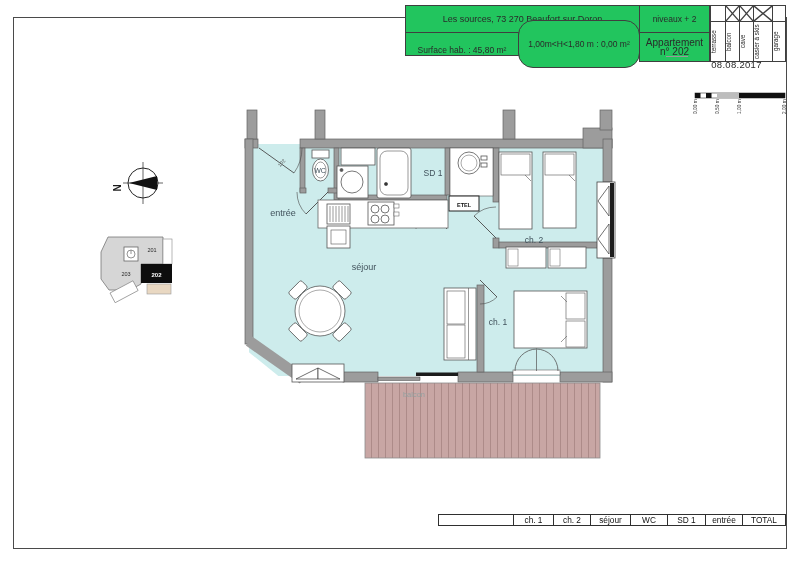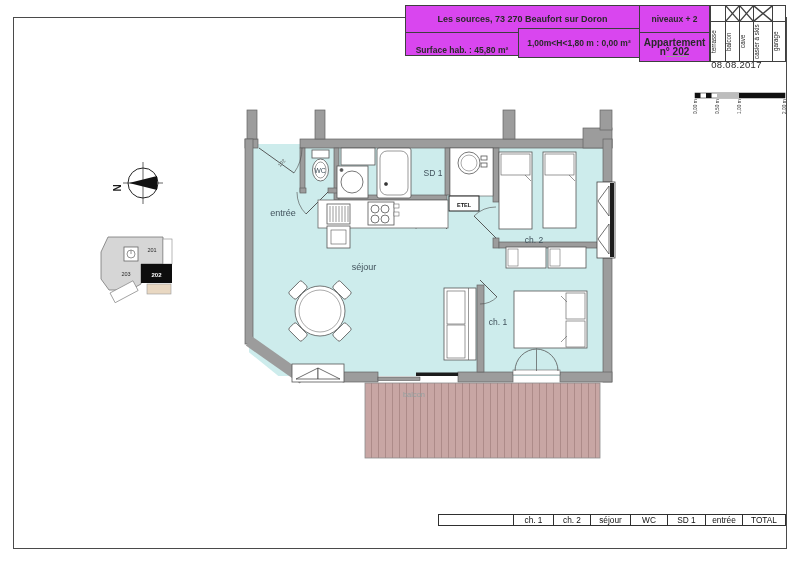--- a/index.html
+++ b/index.html
@@ -1,22 +1,22 @@
 <!DOCTYPE html>
 <html><head>
 <meta charset="utf-8">
 <style>
   html,body{margin:0;padding:0;background:#fff;}
   .page{position:relative;width:800px;height:565px;background:#fff;overflow:hidden;
         font-family:"Liberation Sans", sans-serif;color:#222;}
   .frame{position:absolute;left:13px;top:17px;width:772px;height:530px;border:1px solid #4a4a4a;}
   
-  .tb-cell{position:absolute;box-sizing:border-box;background:#d946ef;border:1px solid #3f3f3f;
+  .tb-cell{position:absolute;box-sizing:border-box;background:#22c55e;border:1px solid #3f3f3f;
            display:flex;align-items:center;justify-content:center;text-align:center;
-           font-size:8.5px;color:#2a2a2a;line-height:9px;font-weight:bold;}
+           font-size:8.5px;color:#2a2a2a;line-height:9px;}
   .tb-cell.addr{font-size:9px;}
   .subnote{position:absolute;left:26px;bottom:4px;width:22px;border-bottom:1px solid #9a9a9a;height:0;}
   .amenity{position:absolute;left:710px;top:5px;width:76px;height:57px;background:#fff;
            border:1px solid #3f3f3f;box-sizing:border-box;}
   .acol{position:absolute;top:0;height:100%;box-sizing:border-box;border-left:1px solid #3f3f3f;}
   .acol.first{border-left:none;}
   .xcell{height:15px;border-bottom:1px solid #3f3f3f;position:relative;}
   .xcell svg{position:absolute;inset:0;width:100%;height:100%;}
   .vlab{height:39px;display:flex;align-items:center;justify-content:center;
         writing-mode:vertical-rl;transform:rotate(180deg);
@@ -295,21 +295,21 @@
 
   <div class="tb-cell addr" style="left:405px;top:5px;width:235px;height:28px;">
     <span>Les sources, 73 270 Beaufort sur Doron</span>
   </div>
   <div class="tb-cell" style="left:639px;top:5px;width:71px;height:28px;">
     <span>niveaux + 2</span>
   </div>
   <div class="tb-cell" style="left:405px;top:32px;width:114px;height:24px;align-items:flex-end;">
     <span>Surface hab. :  45,80 m²</span>
   </div>
-  <div class="tb-cell" style="left:518px;top:28px;width:122px;height:30px;">
+  <div class="tb-cell" style="left:518px;top:20px;width:122px;height:48px;border-radius:15px;">
     <span>1,00m&lt;H&lt;1,80 m : 0,00 m²</span>
   </div>
   <div class="tb-cell" style="left:639px;top:32px;width:71px;height:30px;font-size:10px;">
     <span>Appartement n° 202</span>
     <span class="subnote"></span>
   </div>
 
   <div class="amenity">
     <div class="acol first" style="left:0;width:14px;">
       <div class="xcell"></div>

